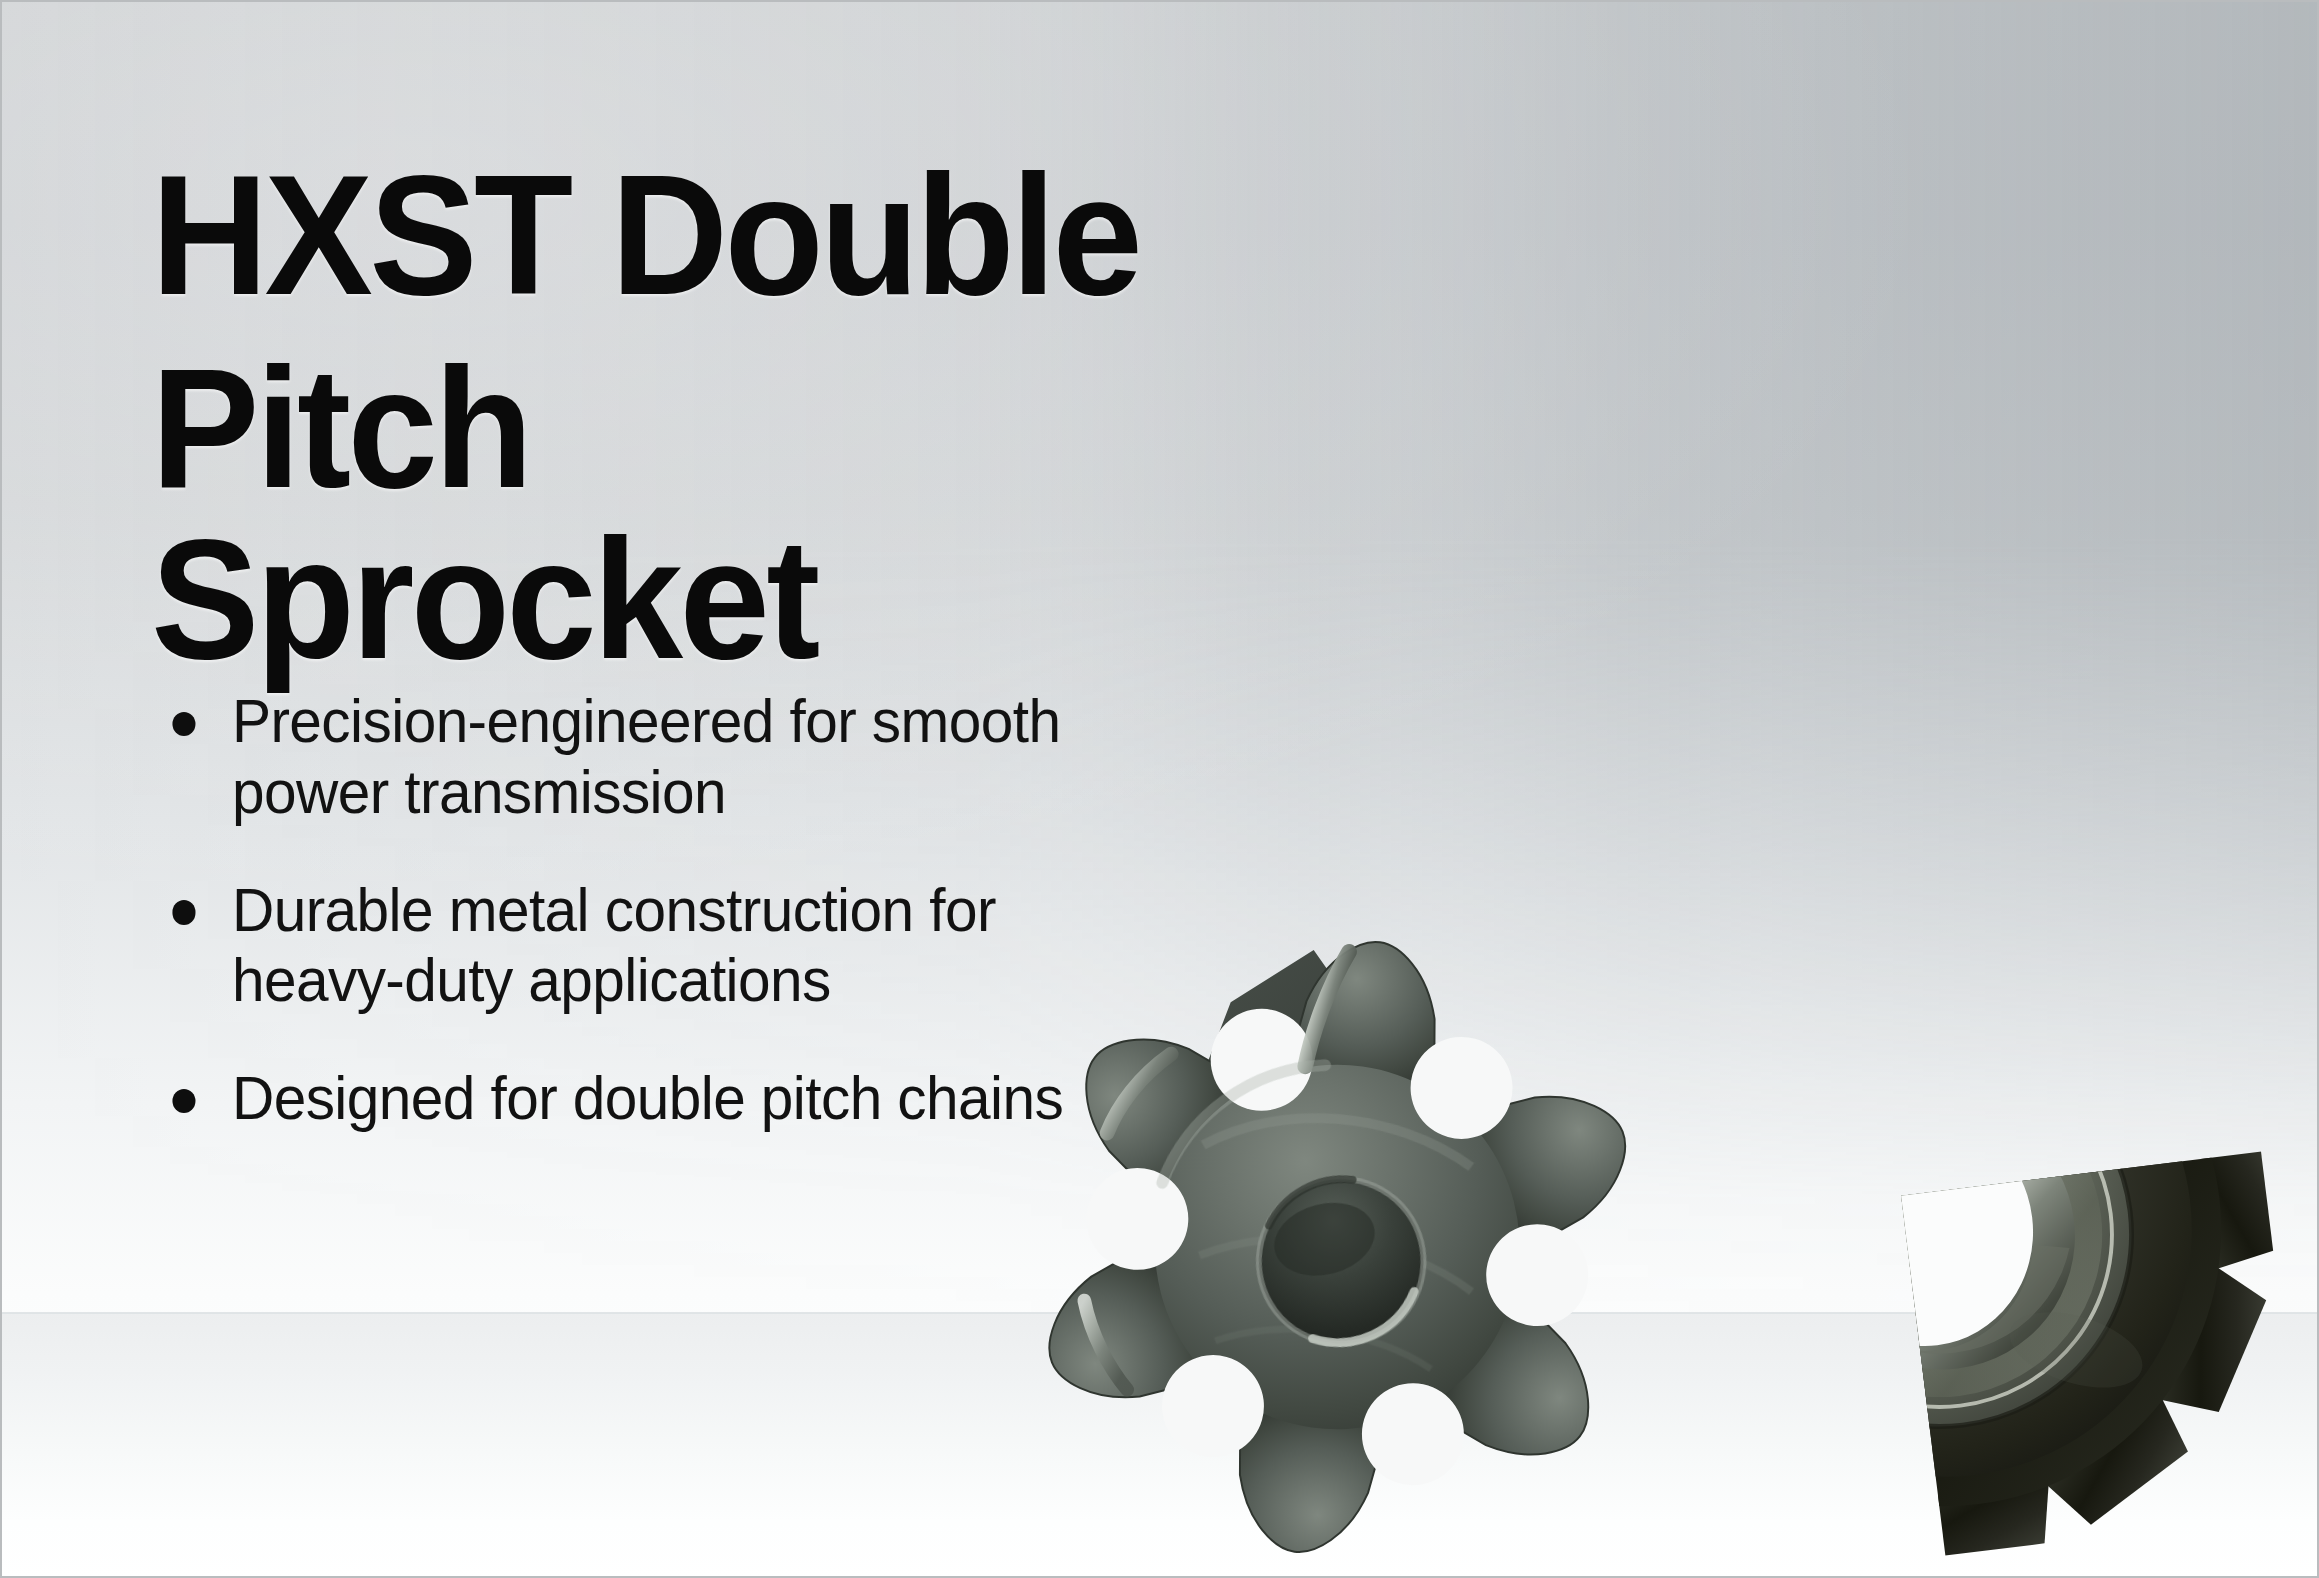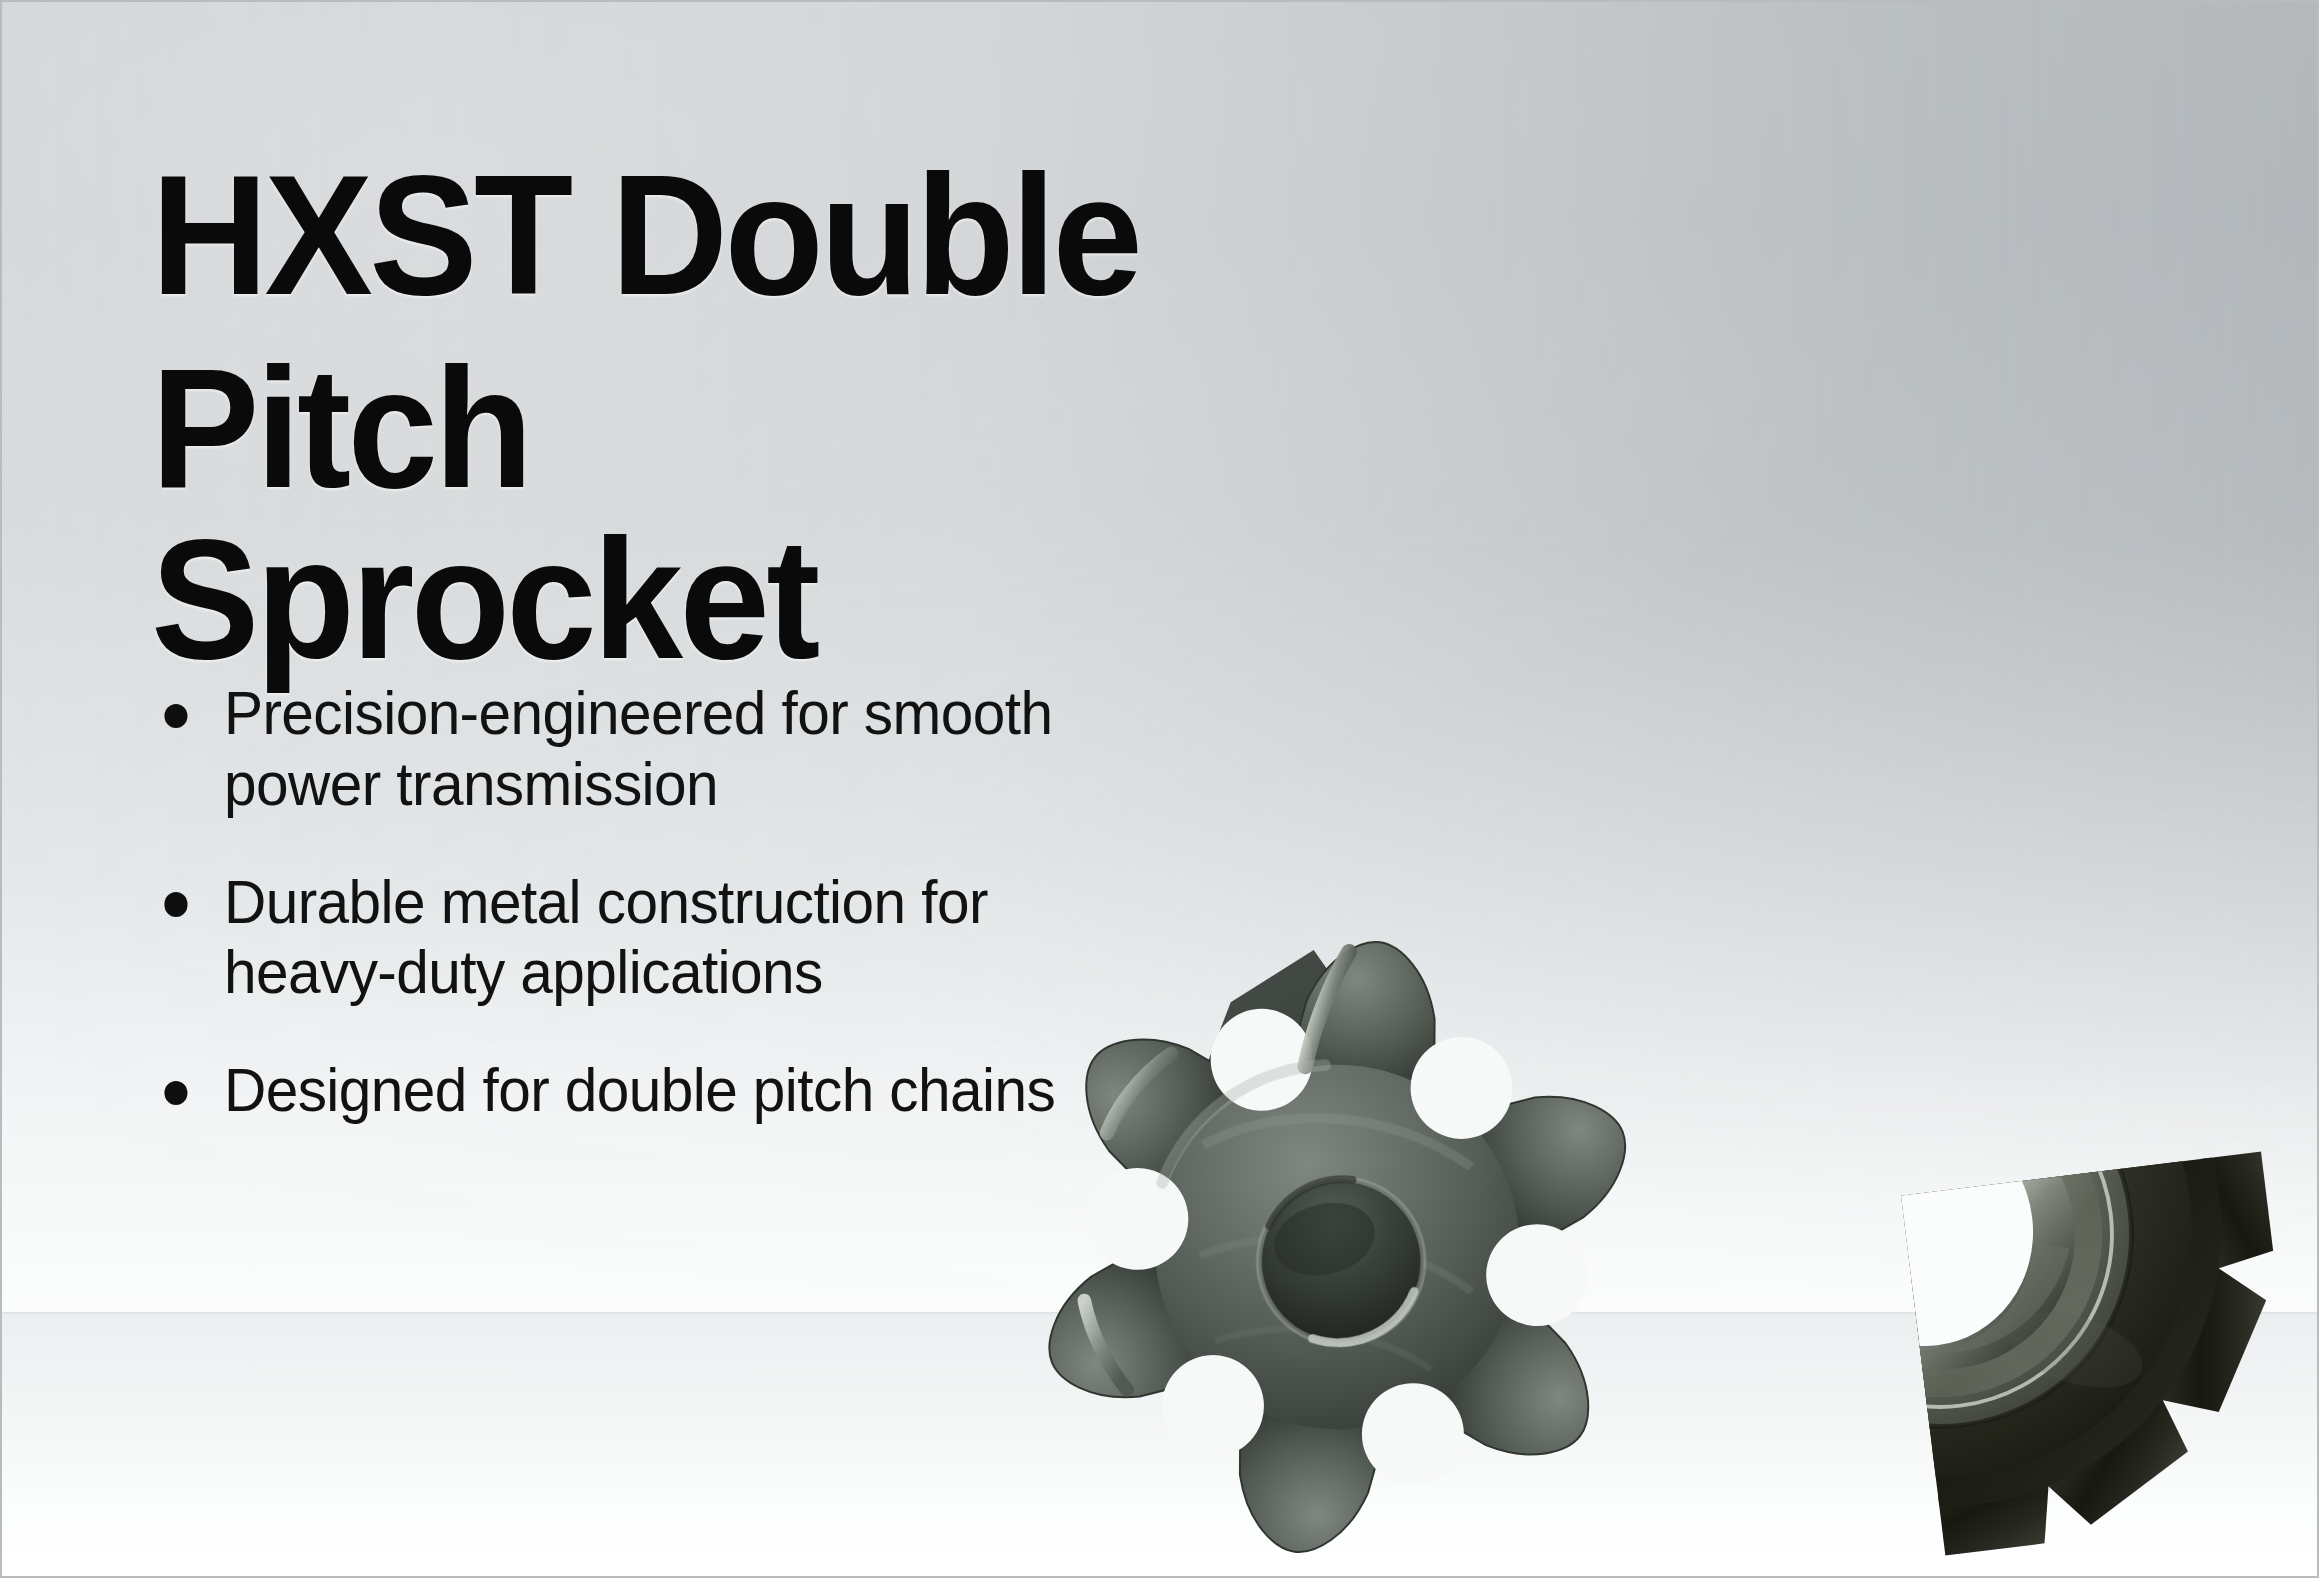--- a/index.html
+++ b/index.html
@@ -96,21 +96,21 @@
     text-shadow: 0 2px 2.9px rgba(255,255,255,0.55);
   }
   .headline .line { display: block; }
   .headline .line-2 { margin-top: 21.6px; }
 
   .bullets {
     position: absolute;
     left: 149px;
     top: 676px;
     width: 1000px;
-    margin: 0;
+    margin: 8px;
     padding: 0;
     list-style: none;
   }
   .bullet {
     position: relative;
     padding-left: 76px;
     margin-bottom: 47px;
     color: #121212;
     font-size: 61px;
     line-height: 1.16;

